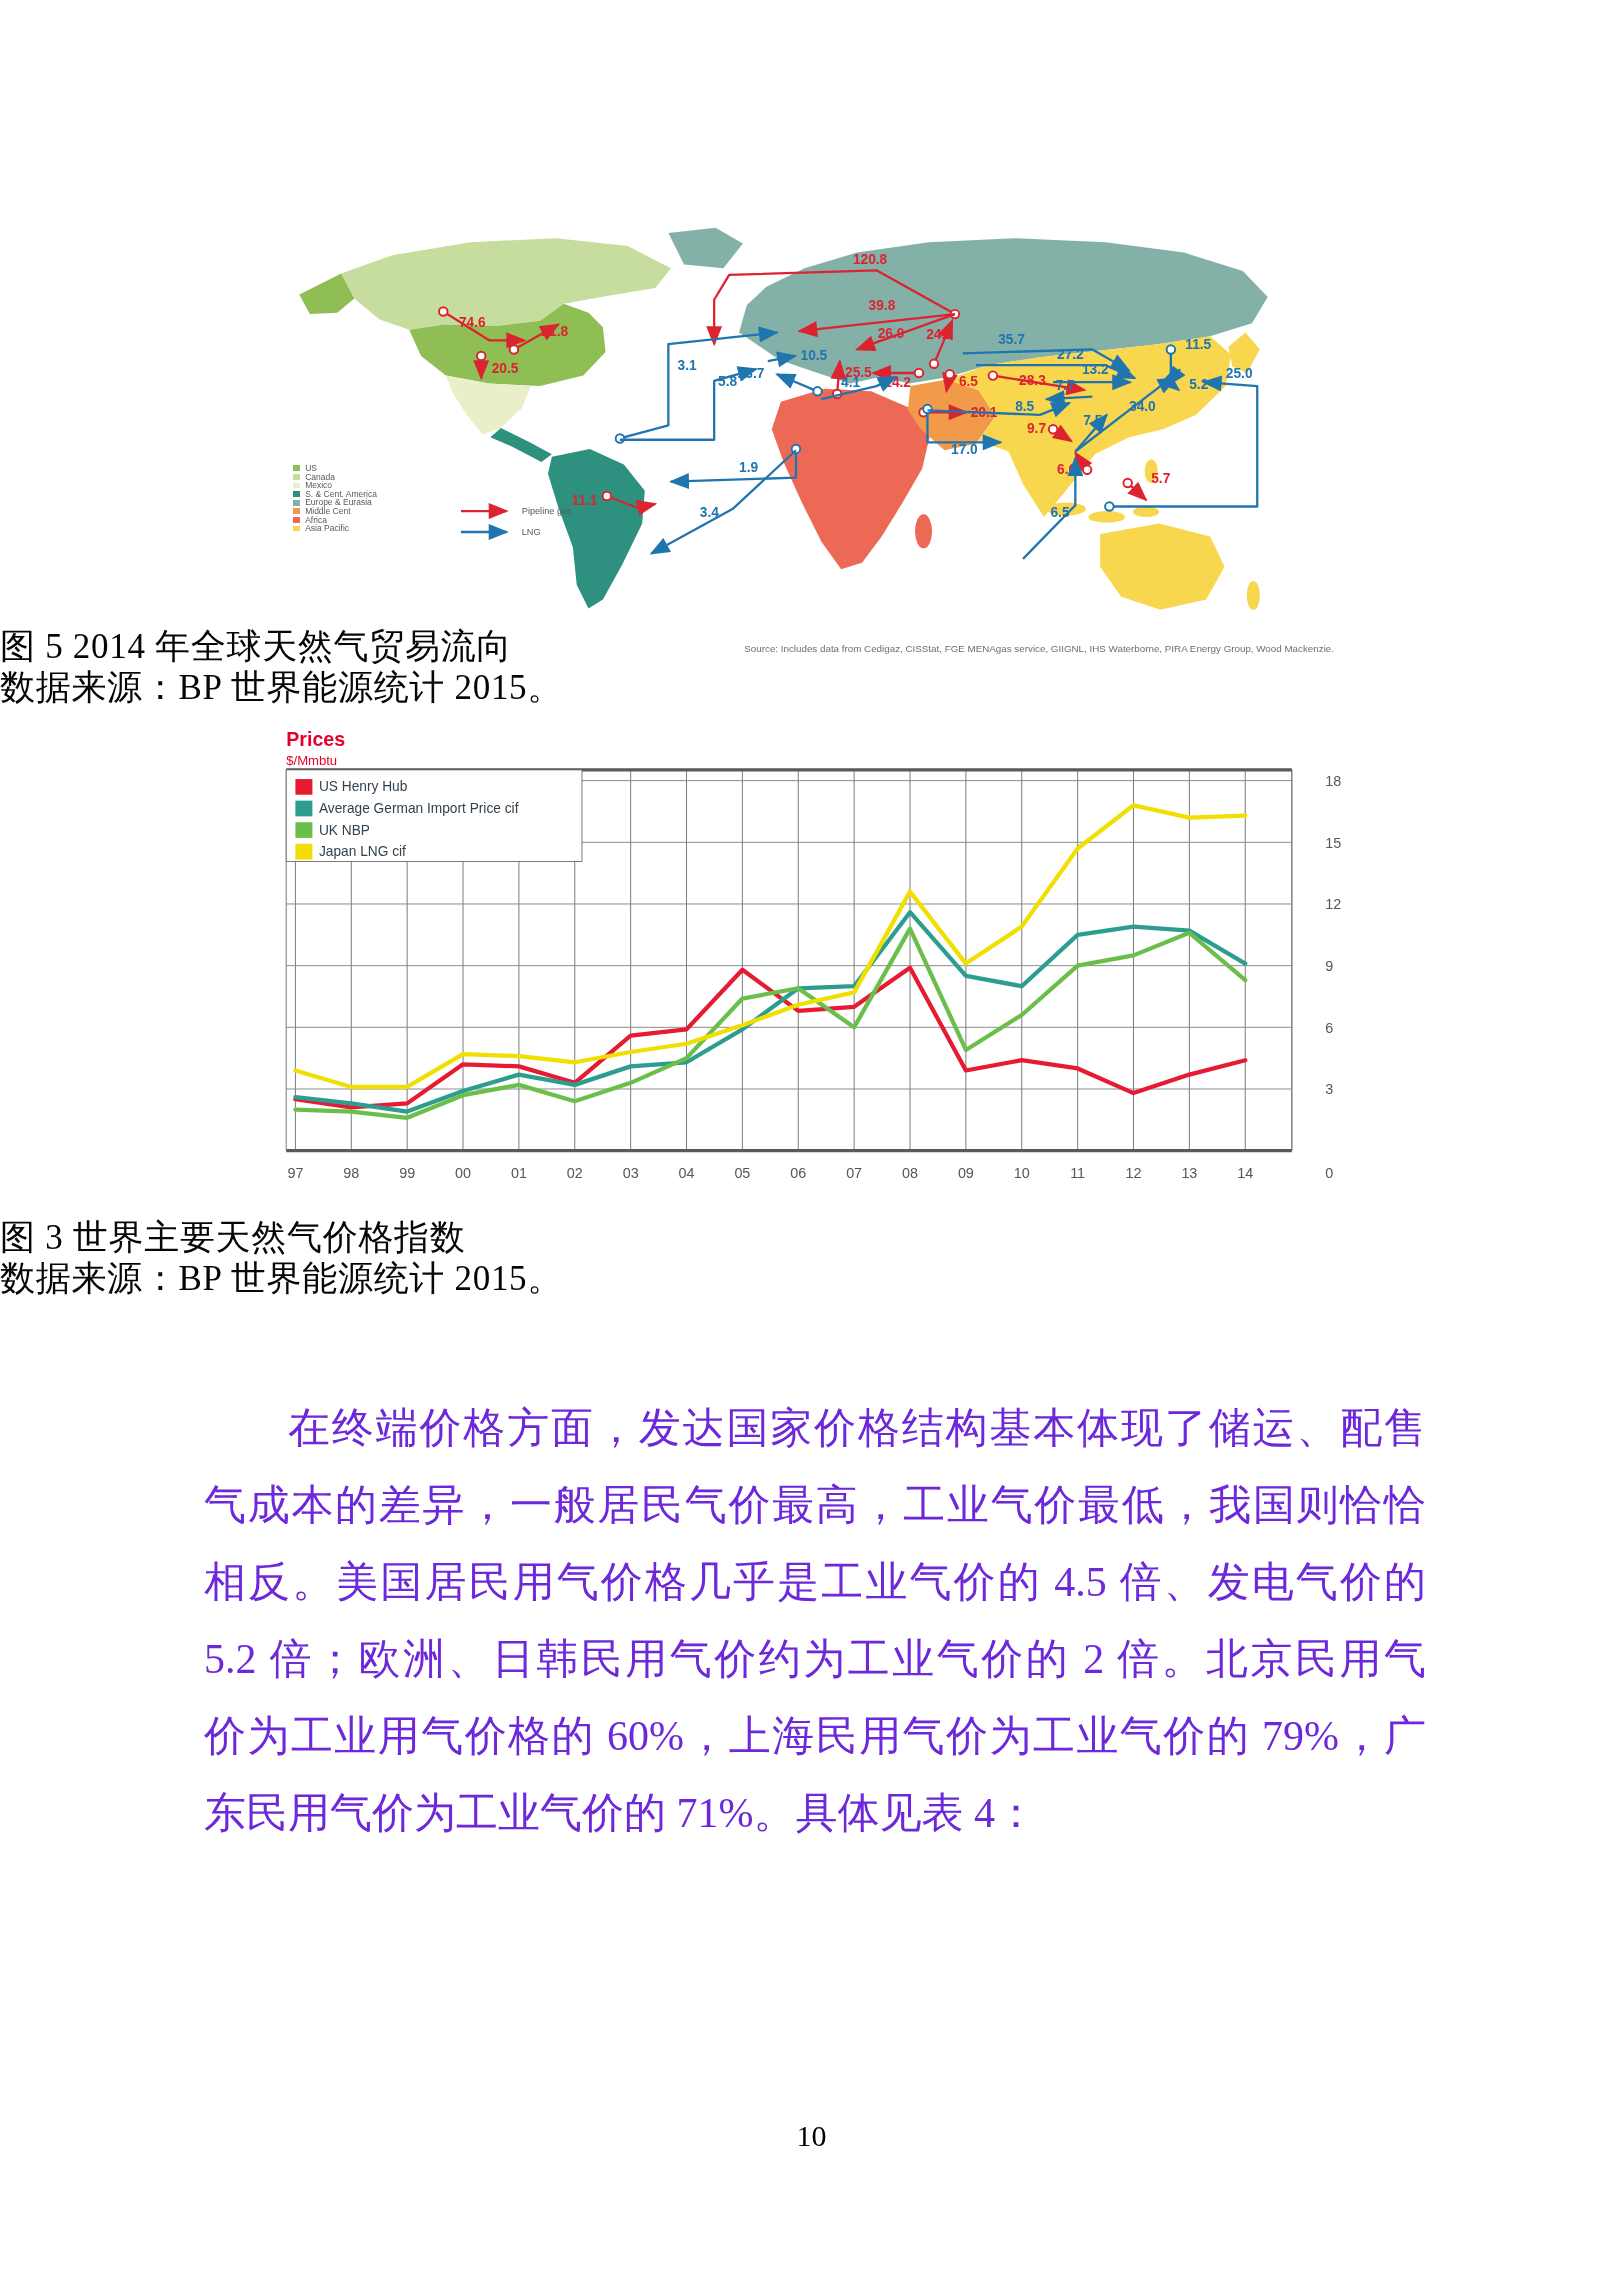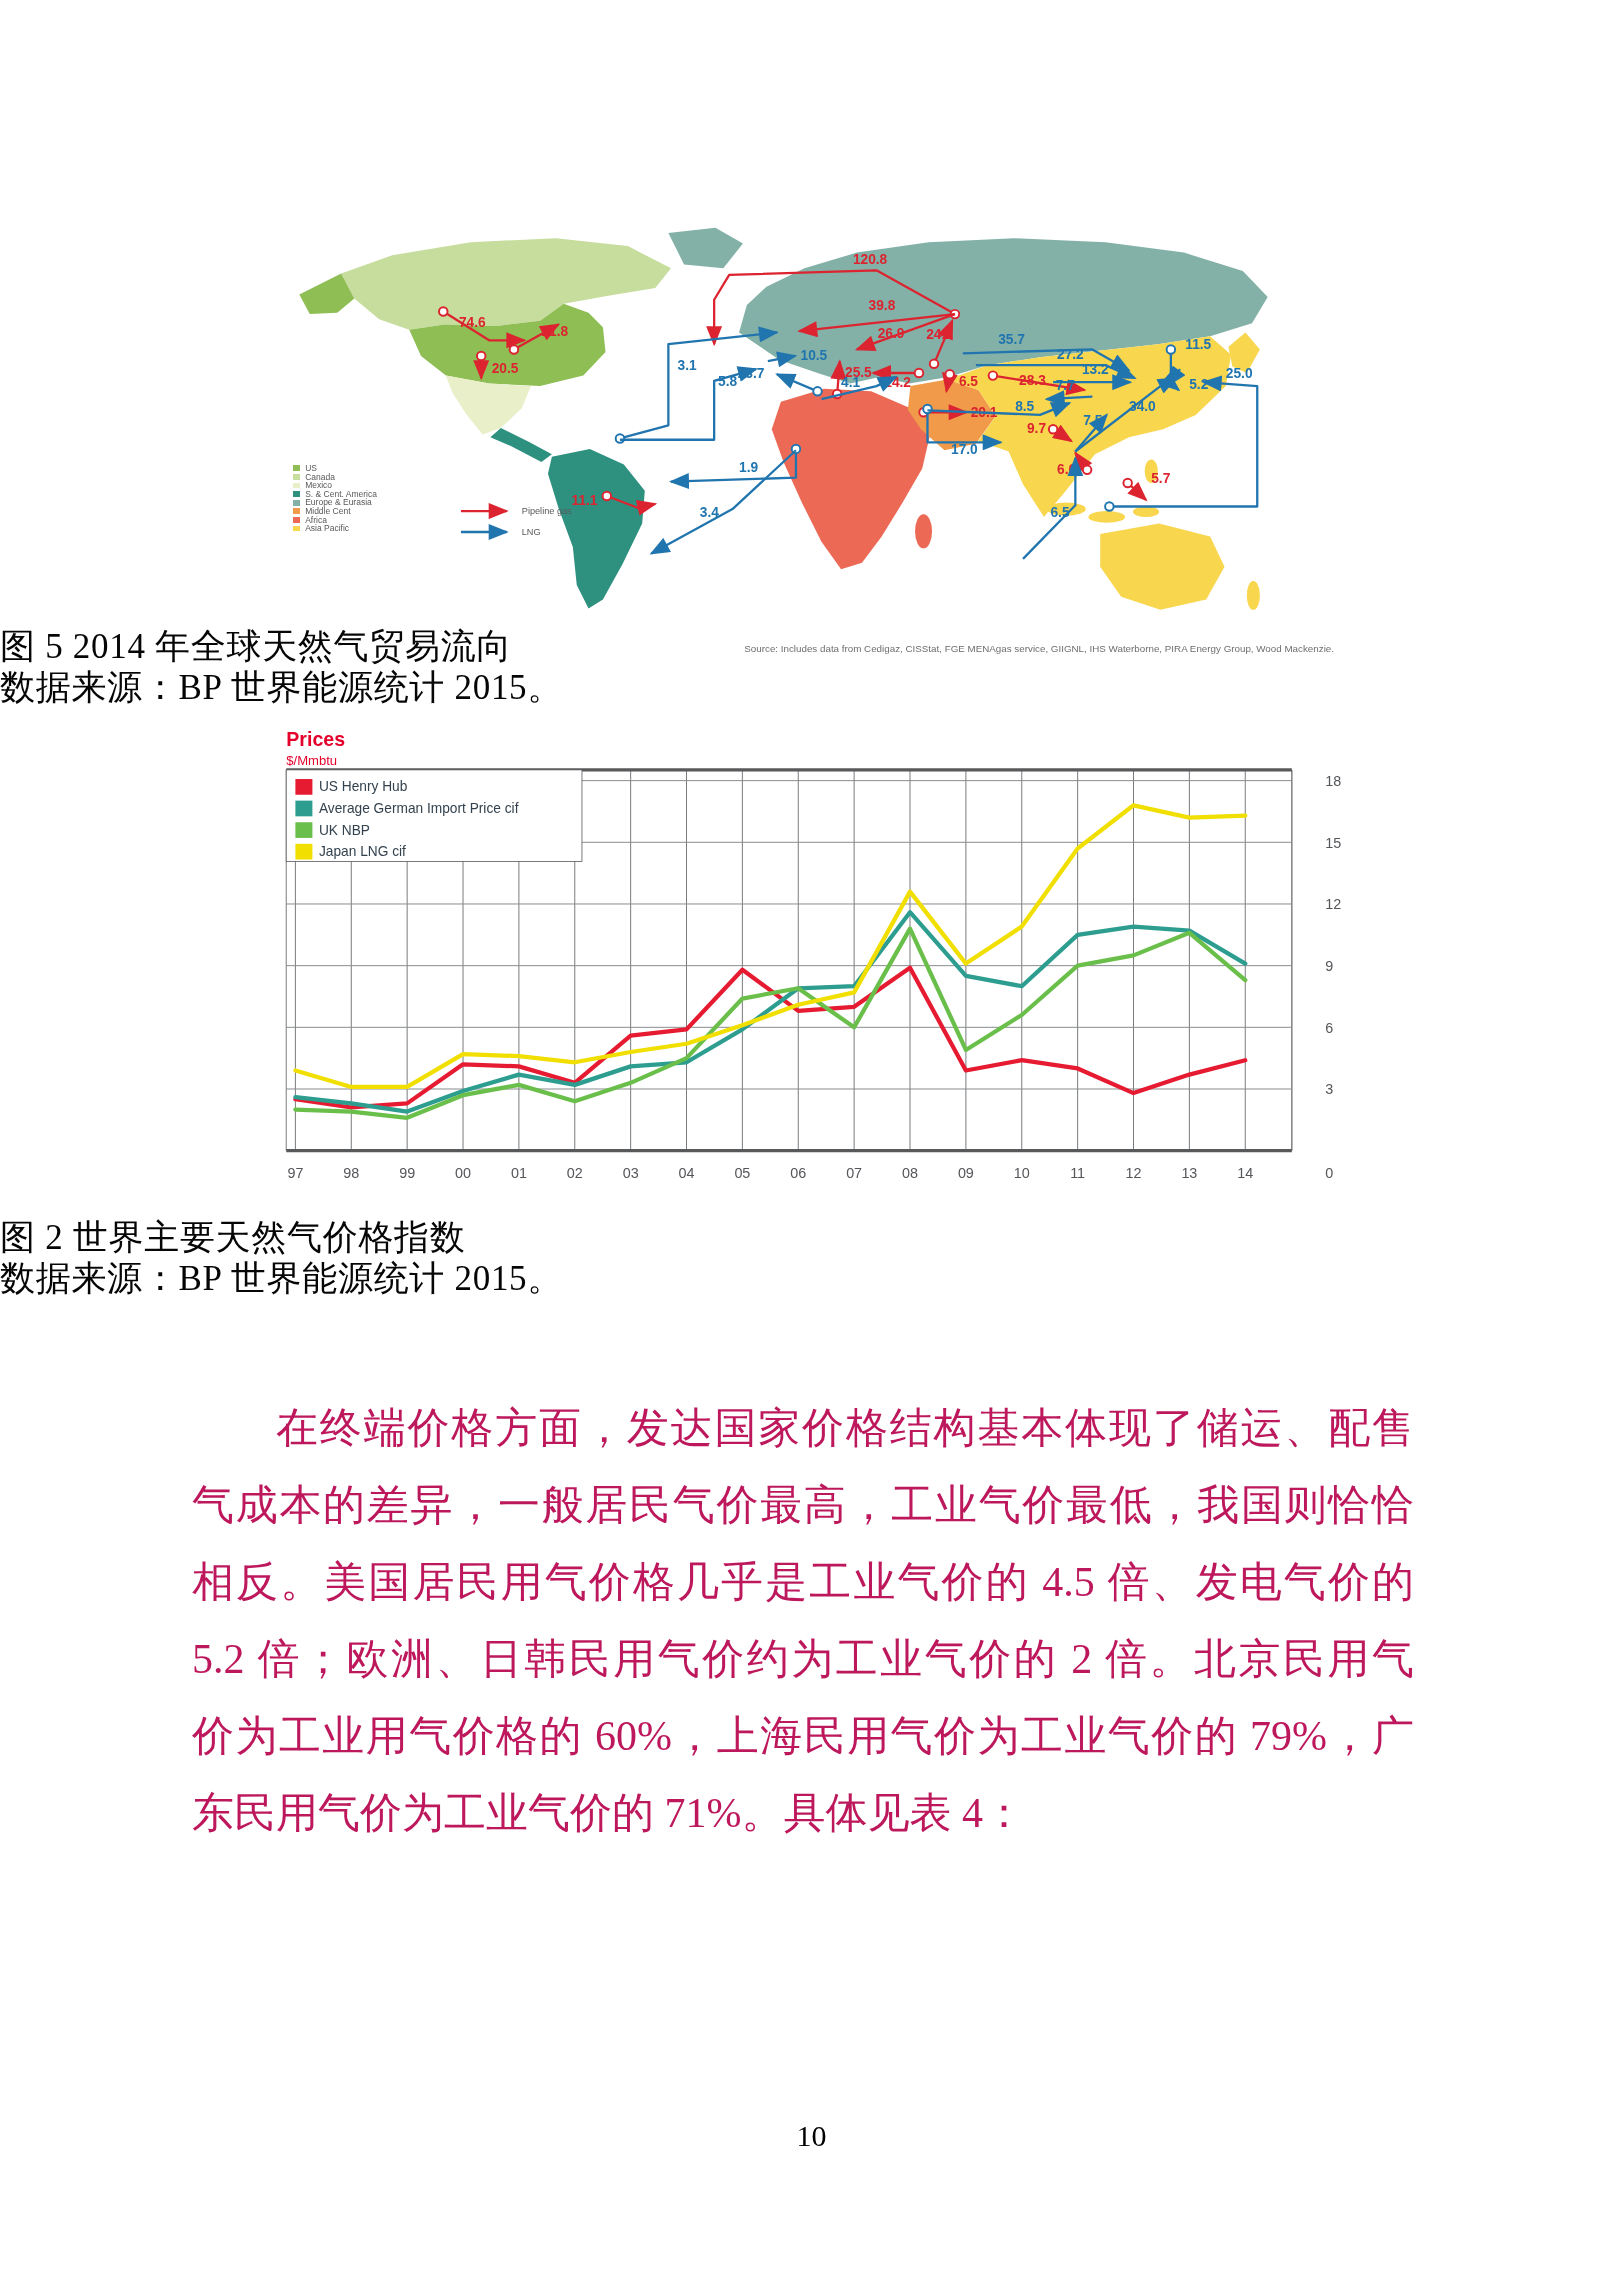--- a/index.html
+++ b/index.html
@@ -18,21 +18,21 @@
   .fleg-txt{font:14px "Liberation Sans","DejaVu Sans",sans-serif;fill:#58595b;}
   
   .caption{position:absolute;left:0;width:1599px;text-align:left;font-size:35px;color:#060606;letter-spacing:0.7px;}
   
   .chart-fig{position:absolute;left:281px;top:728px;width:1073px;height:458px;}
   .ax-lbl{font:22px "Liberation Sans","DejaVu Sans",sans-serif;fill:#55565a;}
   .leg-lbl{font:21px "Liberation Sans","DejaVu Sans",sans-serif;fill:#33424e;}
   .c-title{font:bold 30px "Liberation Sans","DejaVu Sans",sans-serif;fill:#e4002b;}
   .c-sub{font:20px "Liberation Sans","DejaVu Sans",sans-serif;fill:#e4002b;}
   
-  .para{position:absolute;left:192px;top:1390px;width:1222px;font-size:42px;color:#be185d;}
+  .para{position:absolute;left:204px;top:1390px;width:1222px;font-size:42px;color:#6d28d9;}
   .pline{height:77px;line-height:77px;text-align:justify;text-align-last:justify;overflow:hidden;}
   .pline.first{text-indent:84px;}
   .pline.last{text-align:right;text-align-last:left;}
   
   .pageno{position:absolute;left:0;top:2119px;width:1623px;text-align:center;font-size:30px;color:#000;}
 </style>
 </head>
 <body>
 
 <div class="page">
@@ -275,21 +275,21 @@
         <text x="961.4000000000001" y="688" text-anchor="middle" class="ax-lbl">08</text>
         <text x="1046.8000000000002" y="688" text-anchor="middle" class="ax-lbl">09</text>
         <text x="1132.2" y="688" text-anchor="middle" class="ax-lbl">10</text>
         <text x="1217.6000000000001" y="688" text-anchor="middle" class="ax-lbl">11</text>
         <text x="1303" y="688" text-anchor="middle" class="ax-lbl">12</text>
         <text x="1388.4" y="688" text-anchor="middle" class="ax-lbl">13</text>
         <text x="1473.8000000000002" y="688" text-anchor="middle" class="ax-lbl">14</text>
       </svg>
   </div>
 
-  <div class="caption" style="top:1214px;">图 2 世界主要天然气价格指数</div>
+  <div class="caption" style="top:1214px;">图 3 世界主要天然气价格指数</div>
   <div class="caption" style="top:1255px;">数据来源：BP 世界能源统计 2015。</div>
 
   <div class="para">
     <div class="pline first">在终端价格方面，发达国家价格结构基本体现了储运、配售</div>
     <div class="pline">气成本的差异，一般居民气价最高，工业气价最低，我国则恰恰</div>
     <div class="pline">相反。美国居民用气价格几乎是工业气价的 4.5 倍、发电气价的</div>
     <div class="pline">5.2 倍；欧洲、日韩民用气价约为工业气价的 2 倍。北京民用气</div>
     <div class="pline">价为工业用气价格的 60%，上海民用气价为工业气价的 79%，广</div>
     <div class="pline last">东民用气价为工业气价的 71%。具体见表 4：</div>
   </div>

